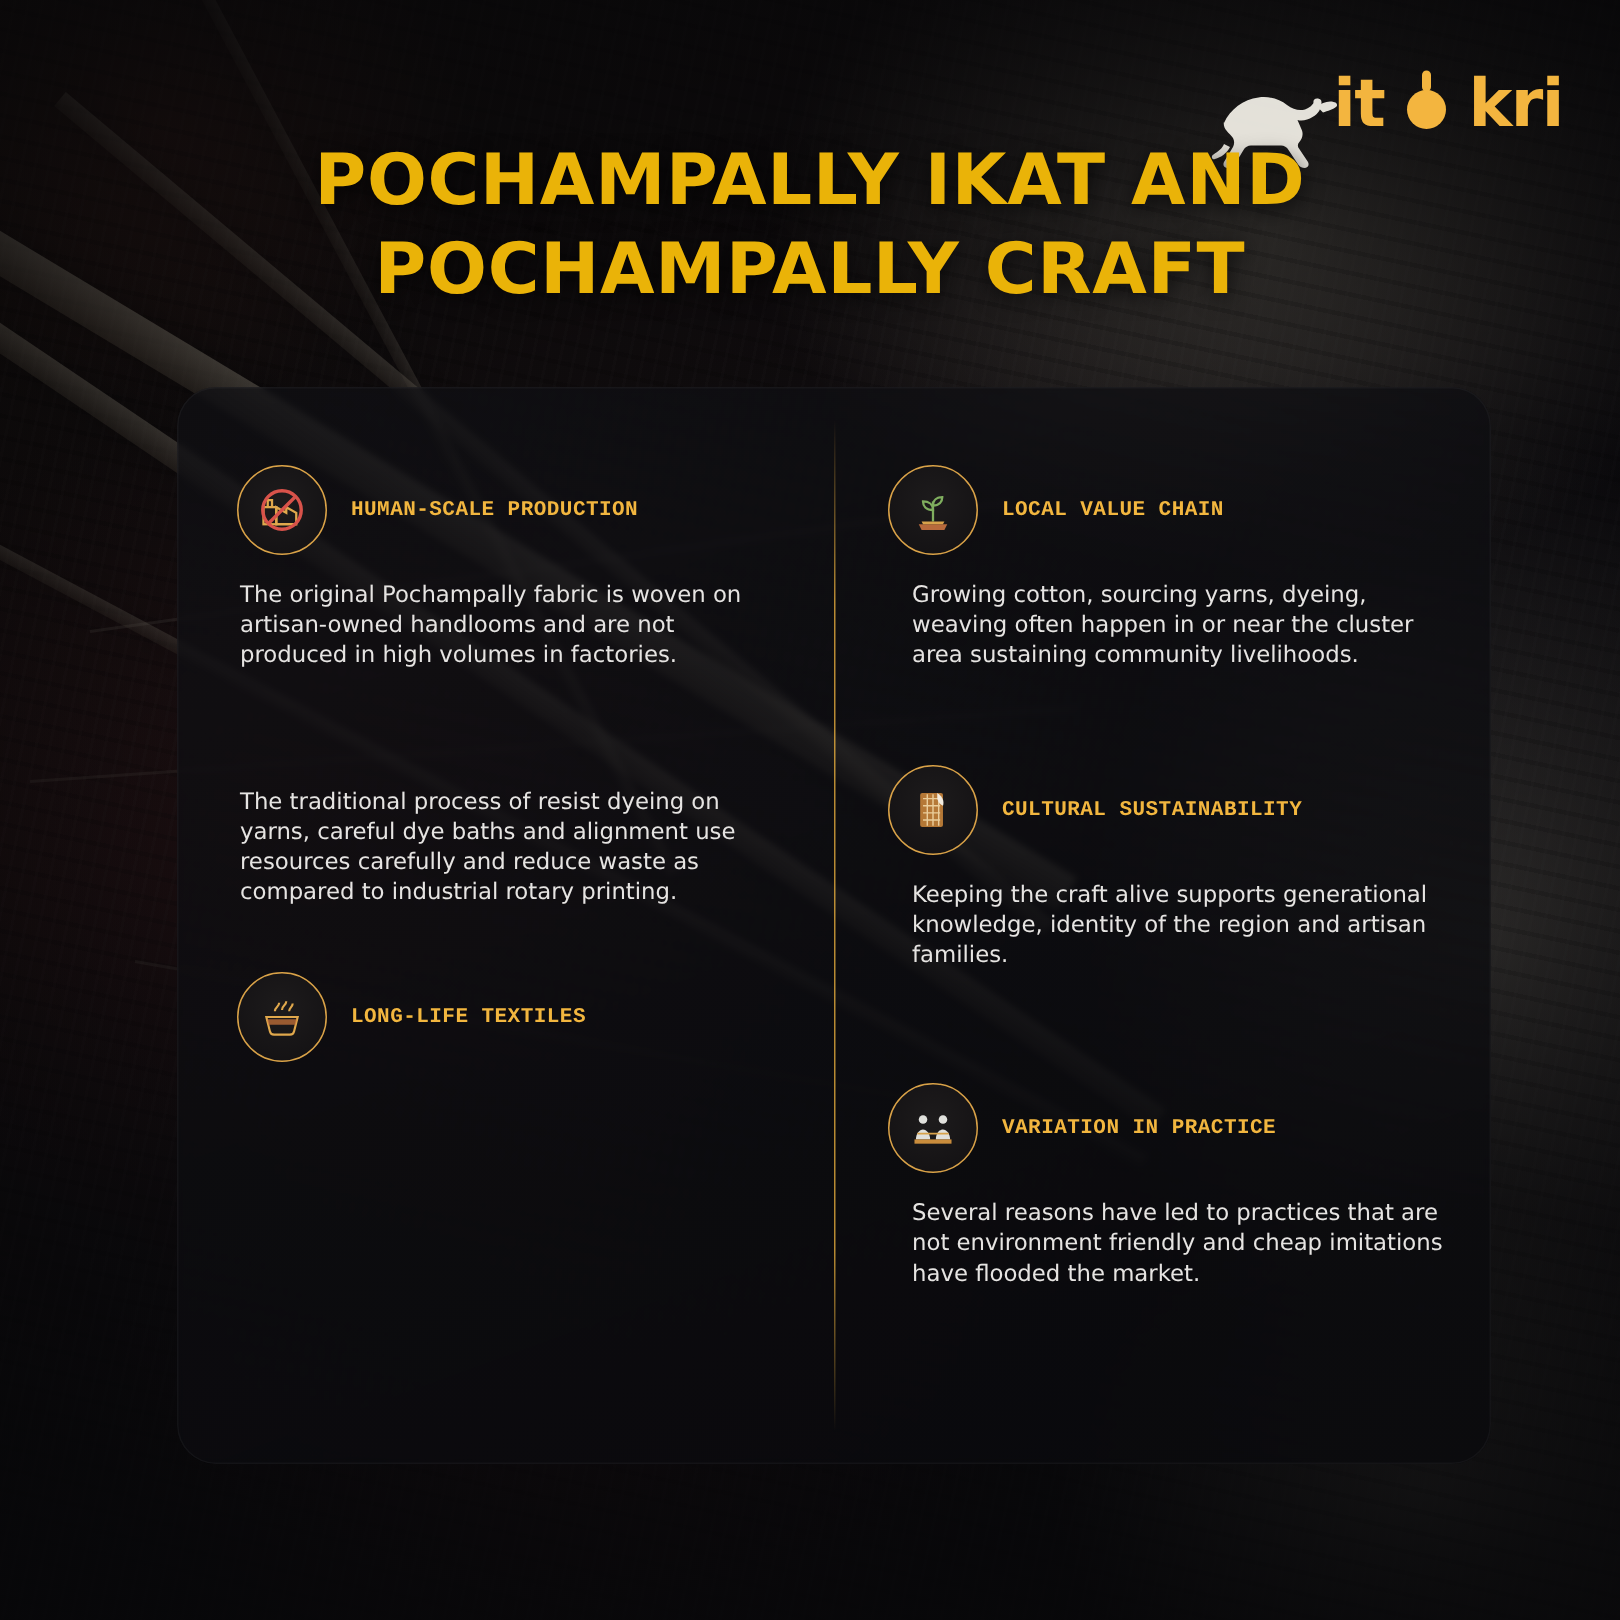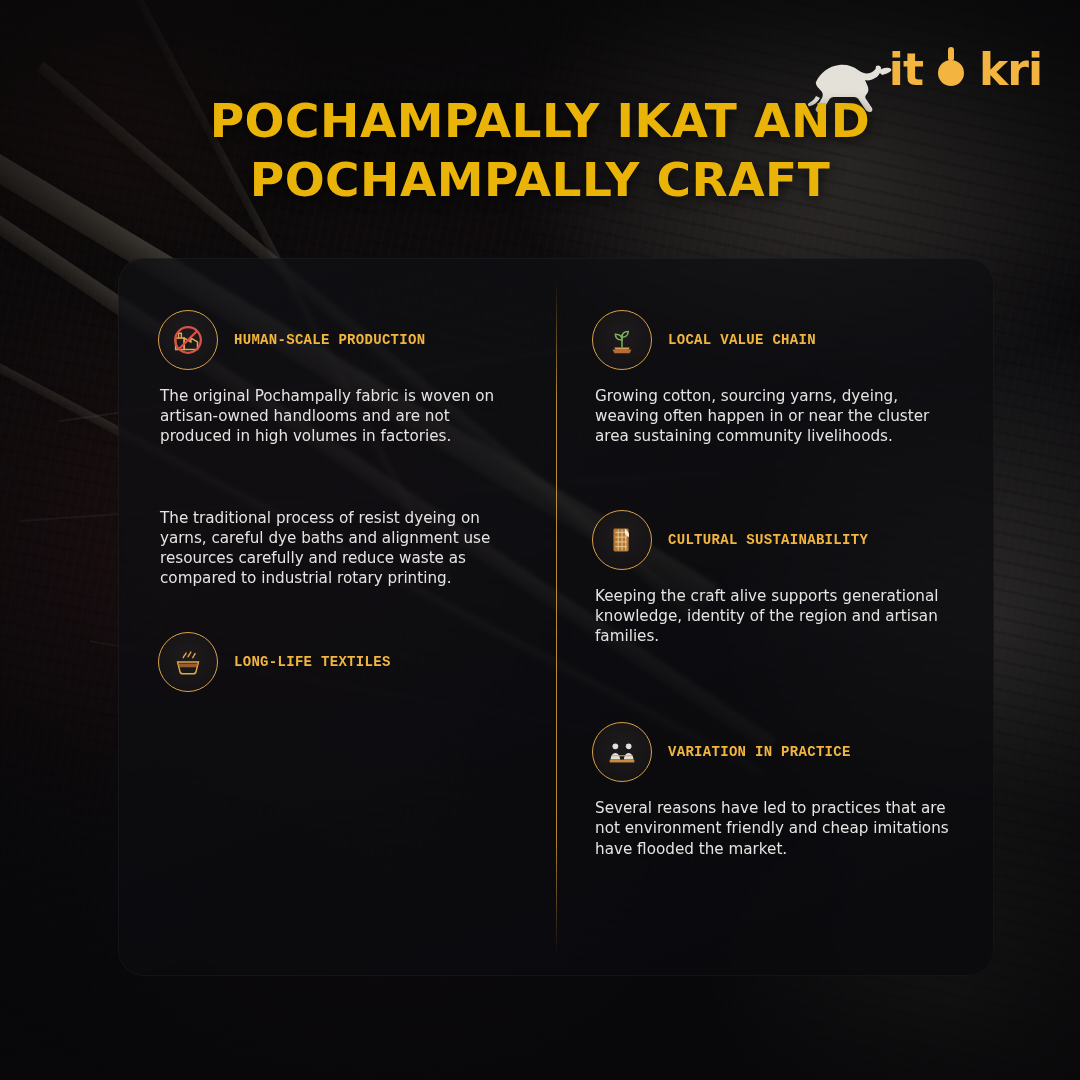--- a/index.html
+++ b/index.html
@@ -198,24 +198,24 @@
     text-align: right;
   }
   .item-body {
     color: #e6e4e2;
     font-size: 15.2px;
     line-height: 1.32;
     margin-top: 14px;
     font-family: "DejaVu Sans", sans-serif;
   }
   .col.left  .item-body { margin-left: 2px; }
-  .col.right .item-body { margin-left: 3px; }
-
-  
-  .col.left  .item:nth-child(1) .item-body { margin-bottom: 62px; }
+  .col.right .item-body { margin-left: 16px; }
+
+  
+  .col.left  .item:nth-child(1) .item-body { margin-bottom: 78px; }
   .col.left  .item:nth-child(2) .item-body { margin-bottom: 42px; }
   .col.right .item:nth-child(1) .item-body { margin-bottom: 62px; }
   .col.right .item:nth-child(2) .item-body { margin-bottom: 74px; }
 </style>
 </head>
 <body>
 
 <div class="poster">
 
   <div class="bg"></div>

